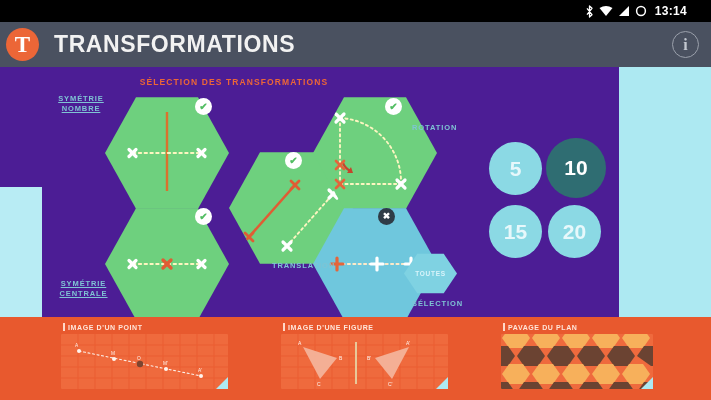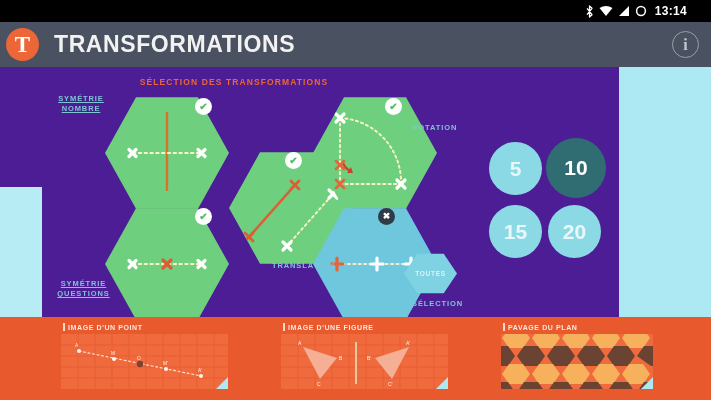--- a/index.html
+++ b/index.html
@@ -255,21 +255,21 @@
           <line x1="58" y1="54" x2="66" y2="62"></line>
             <line x1="66" y1="54" x2="58" y2="62"></line>
         </g>
       </svg>
     </div>
     <div class="badge ok" style="left:195px; top:141px;">
       <span>✔</span>
     </div>
     <div class="hexlabel r" style="left:55px; top:212px; width:57px;">
       <div>SYMÉTRIE</div>
-      <div>QUESTIONS</div>
+      <div>CENTRALE</div>
     </div>
 
     <div class="hex blue" style="left:313px; top:139px; width:124px; height:116px;">
       <svg class="hex-svg" width="124" height="116" viewBox="0 0 124 116">
         <line x1="24" y1="58" x2="102" y2="58" stroke="#fde9c8" stroke-width="1.9" stroke-dasharray="2.2 3.2" stroke-linecap="round"></line>
         <g stroke="#fff" stroke-width="3.2" stroke-linecap="round">
           <line x1="58" y1="58" x2="70" y2="58"></line>
             <line x1="64" y1="52" x2="64" y2="64"></line>
           <line x1="92" y1="58" x2="104" y2="58"></line>
             <line x1="98" y1="52" x2="98" y2="64"></line>

